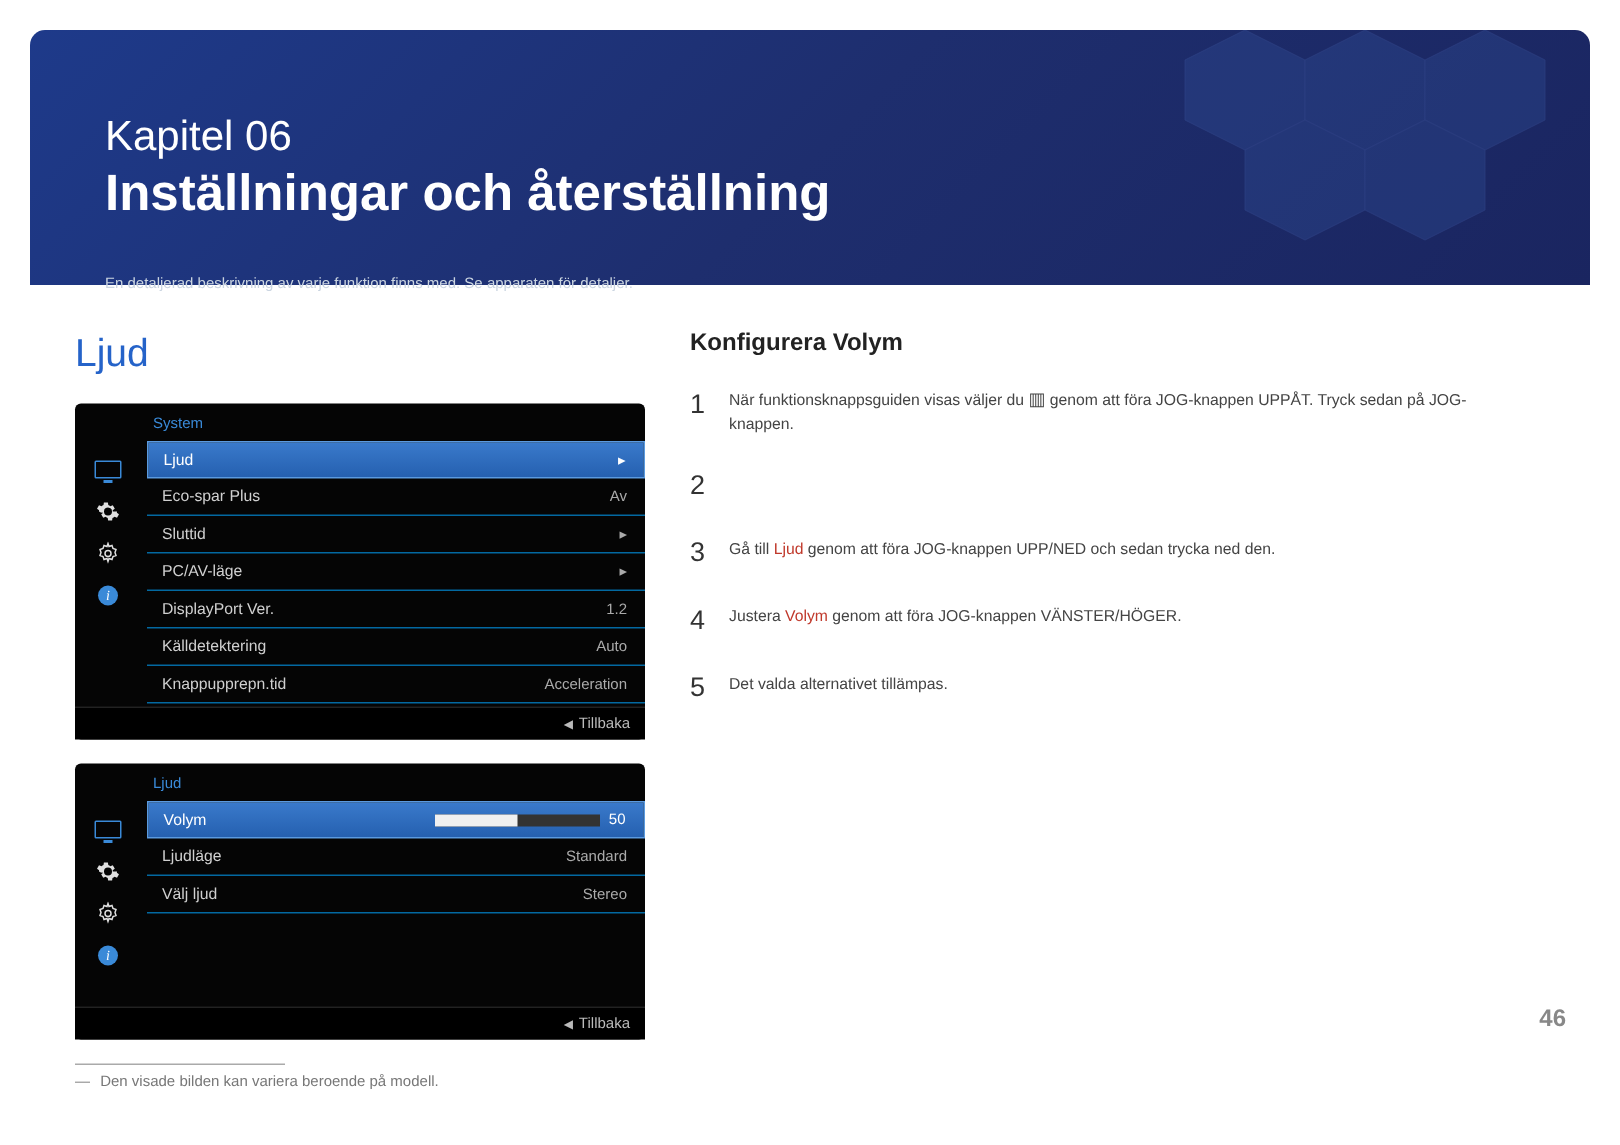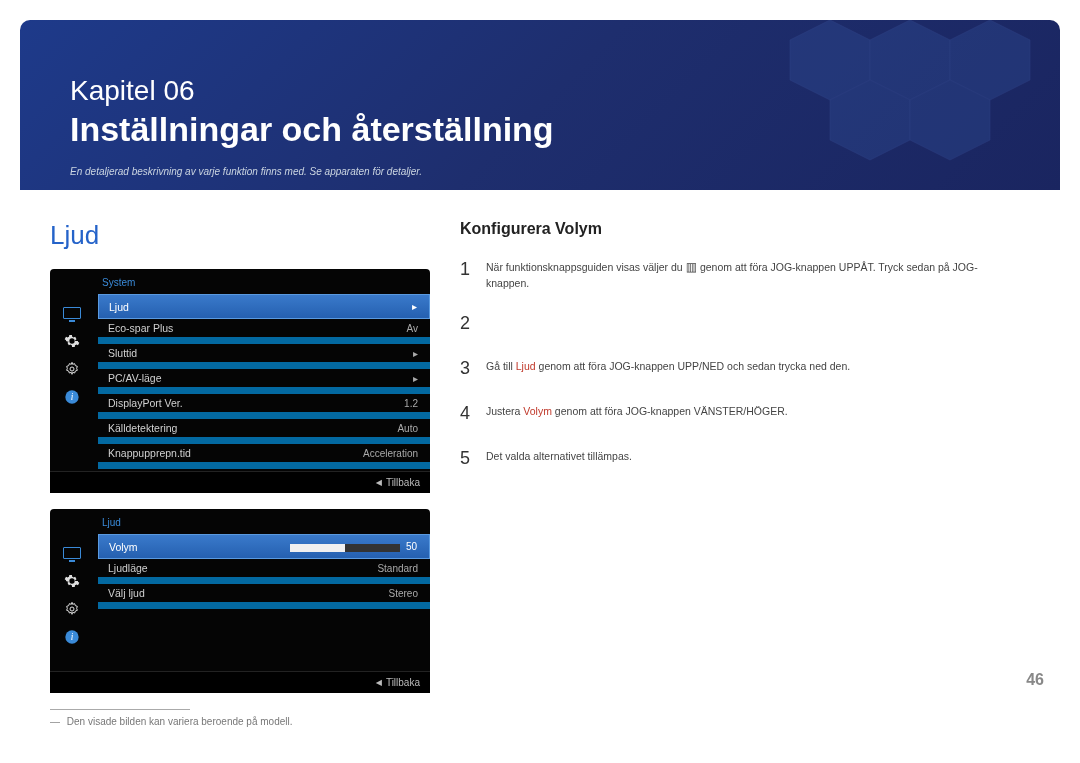--- a/index.html
+++ b/index.html
@@ -2,34 +2,34 @@
 <html><head>
 <meta charset="utf-8">
 <style>
   * { margin: 0; padding: 0; box-sizing: border-box; }
   body { width: 1080px; height: 763px; font-family: Arial, sans-serif; background: #fff; overflow: hidden; }
   .page { width: 1080px; height: 703px; position: relative; padding-left: 41px; }
   .header-bg { position: absolute; top: 20px; left: 20px; right: 20px; height: 170px; background: linear-gradient(135deg, #1e3a8a 0%, #1e2e6e 50%, #1a2560 100%); border-radius: 10px 10px 0 0; }
   .cube-pattern { position: absolute; right: 0; top: 0; width: 300px; height: 170px; opacity: 0.3; }
   .chapter-label { position: absolute; top: 55px; left: 50px; color: #fff; font-size: 28px; font-weight: 300; }
   .chapter-title { position: absolute; top: 90px; left: 50px; color: #fff; font-size: 34px; font-weight: 700; }
-  .chapter-subtitle { position: absolute; top: 146px; left: 50px; color: #cbd5e1; font-size: 10px; font-weight: 300; font-style: italic; }
+  .chapter-subtitle { position: absolute; top: 164px; left: 50px; color: #cbd5e1; font-size: 10px; font-weight: 300; }
   .content { position: absolute; top: 220px; left: 50px; right: 50px; }
   .left-col { float: left; width: 380px; }
   .right-col { float: left; width: 560px; margin-left: 30px; }
   .section-title-blue { color: #2563c9; font-size: 26px; font-weight: 400; margin-bottom: 18px; }
   .section-title-black { color: #222; font-size: 16px; font-weight: 600; margin-bottom: 18px; }
   
   .osd { width: 380px; background: #050505; border-radius: 4px; margin-bottom: 16px; font-size: 10.5px; color: #d0d0d0; }
   .osd-body { display: flex; }
   .osd-sidebar { width: 44px; display: flex; flex-direction: column; align-items: center; padding-top: 30px; }
   .osd-sidebar .ico { width: 44px; height: 28px; display: flex; align-items: center; justify-content: center; }
   .osd-main { flex: 1; padding: 8px 0 2px 4px; }
   .osd-header { color: #3a8ad8; font-size: 10px; padding: 0 10px 6px 52px; margin-left: -48px; }
-  .osd-row { display: flex; justify-content: space-between; align-items: center; height: 25px; padding: 0 12px 0 10px; border-bottom: 7px solid #0369a1; }
+  .osd-row { display: flex; justify-content: space-between; align-items: center; height: 25px; padding: 0 12px 0 10px; border-bottom: 1px solid #0369a1; }
   .osd-row.selected { background: linear-gradient(#3a7acb, #2560b0); color: #fff; border: 1px solid #5a9ae0; }
   .osd-row .label { flex: 1; }
   .osd-row .value { color: #aaa; font-size: 10px; }
   .osd-row.selected .value { color: #fff; }
   .osd-footer { background: #000; height: 22px; display: flex; justify-content: flex-end; align-items: center; padding: 0 10px; font-size: 10px; color: #bbb; border-top: 1px solid #222; }
   .tri { font-size: 8px; margin: 0 4px; }
   .slider-track { display: inline-block; width: 110px; height: 8px; background: #333; position: relative; vertical-align: middle; margin-right: 6px; }
   .slider-fill { position: absolute; left: 0; top: 0; bottom: 0; width: 50%; background: #f0f0f0; }
   .monitor-shape { width: 18px; height: 12px; border: 1.5px solid #3a8ad8; border-radius: 1px; position: relative; }
   .monitor-shape::after { content: ''; position: absolute; left: 5px; bottom: -4px; width: 6px; height: 2px; background: #3a8ad8; }

